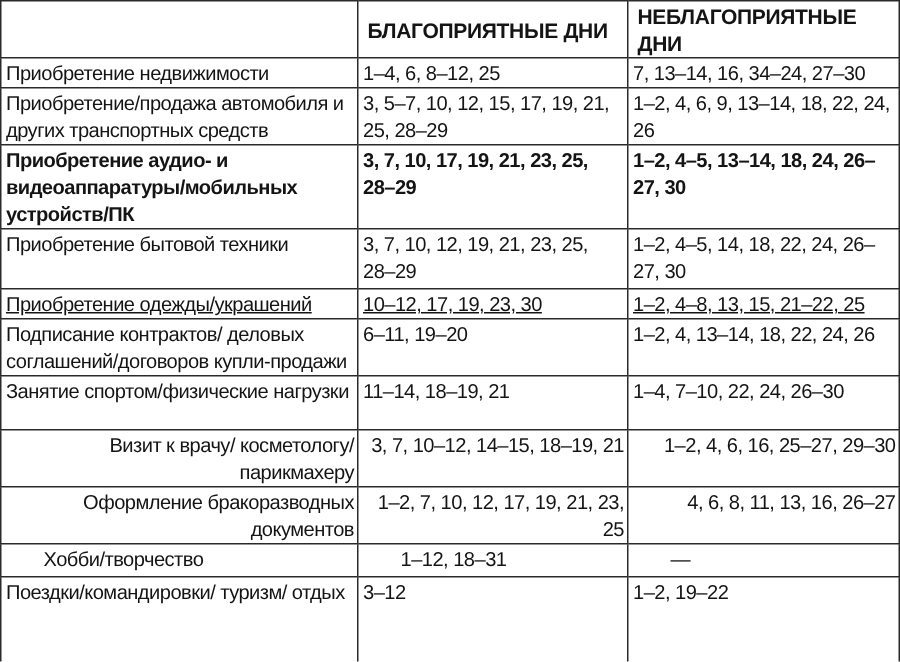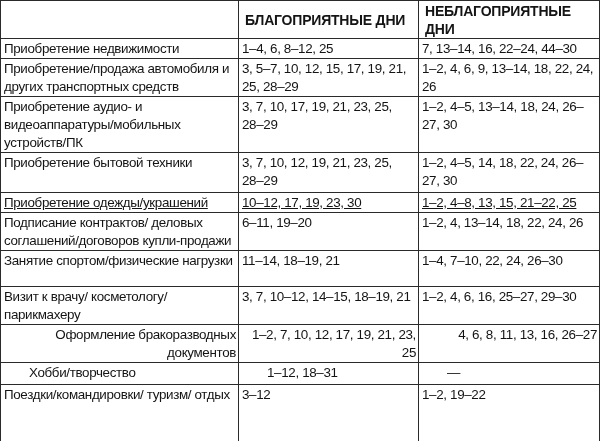--- a/index.html
+++ b/index.html
@@ -39,26 +39,26 @@
       font-weight: bold;
       font-size: 14px;
       height: 28px;
       vertical-align: middle;
       padding-left: 6px;
       letter-spacing: -0.2px;
     }
     table.calendar th.empty { padding: 0; }
     table.calendar tr.r1 td { height: 17px; }
     table.calendar tr.r2 td { height: 35px; }
-    table.calendar tr.r3 td { height: 36px; }
+    table.calendar tr.r3 td { height: 36px; font-weight: bold; }
     table.calendar tr.r4 td { height: 38px; margin-left: 36px; }
     table.calendar tr.r5 td { height: 18px; text-decoration: underline; }
     table.calendar tr.r6 td { height: 34px; }
     table.calendar tr.r7 td { height: 34px; }
-    table.calendar tr.r8 td { height: 36px; }
+    table.calendar tr.r8 td { height: 36px; text-align: right; }
     table.calendar tr.r9 td { height: 18px; }
     table.calendar tr.r10 td { height: 34px; text-align: right; }
     table.calendar tr.r11 td { height: 20px; padding-left: 28px; }
     table.calendar tr.r12 td { height: 62px; }
   </style>
 </head>
 <body>
 
 <table class="calendar">
   <colgroup>
@@ -70,21 +70,21 @@
     <tr>
       <th class="empty"></th>
       <th>БЛАГОПРИЯТНЫЕ ДНИ</th>
       <th>НЕБЛАГОПРИЯТНЫЕ ДНИ</th>
     </tr>
   </thead>
   <tbody>
     <tr class="r1">
       <td>Приобретение недвижимости</td>
       <td>1–4, 6, 8–12, 25</td>
-      <td>7, 13–14, 16, 22–24, 44–30</td>
+      <td>7, 13–14, 16, 34–24, 27–30</td>
     </tr>
     <tr class="r2">
       <td>Приобретение/продажа автомобиля и других транспортных средств</td>
       <td>3, 5–7, 10, 12, 15, 17, 19, 21, 25, 28–29</td>
       <td>1–2, 4, 6, 9, 13–14, 18, 22, 24, 26</td>
     </tr>
     <tr class="r3">
       <td>Приобретение аудио- и видеоаппаратуры/мобильных устройств/ПК</td>
       <td>3, 7, 10, 17, 19, 21, 23, 25, 28–29</td>
       <td>1–2, 4–5, 13–14, 18, 24, 26–27, 30</td>

